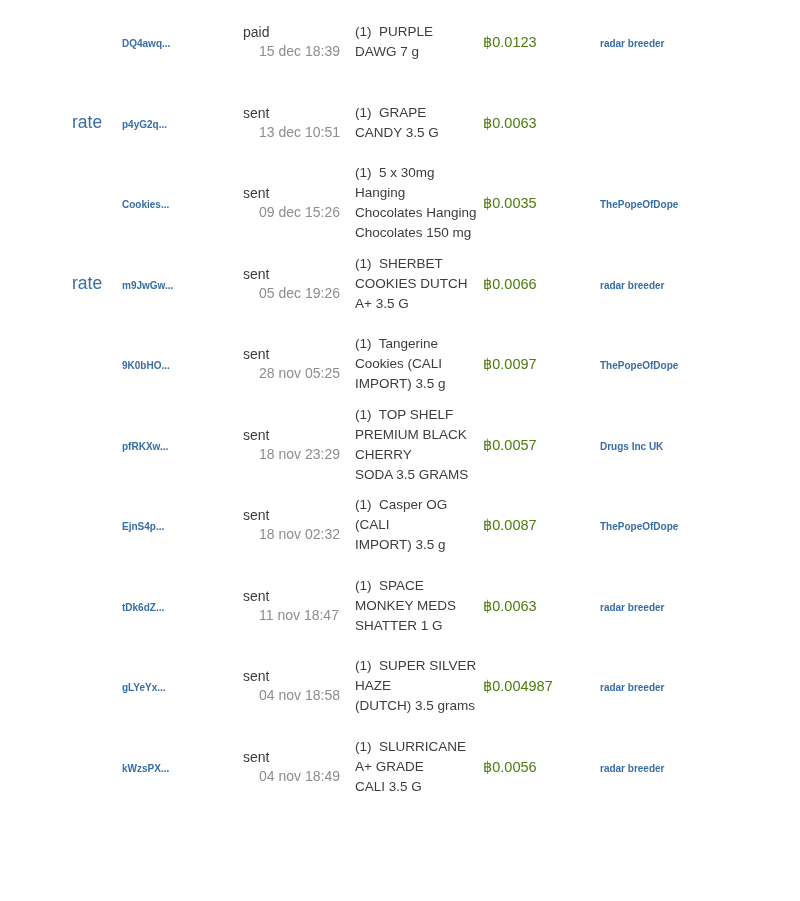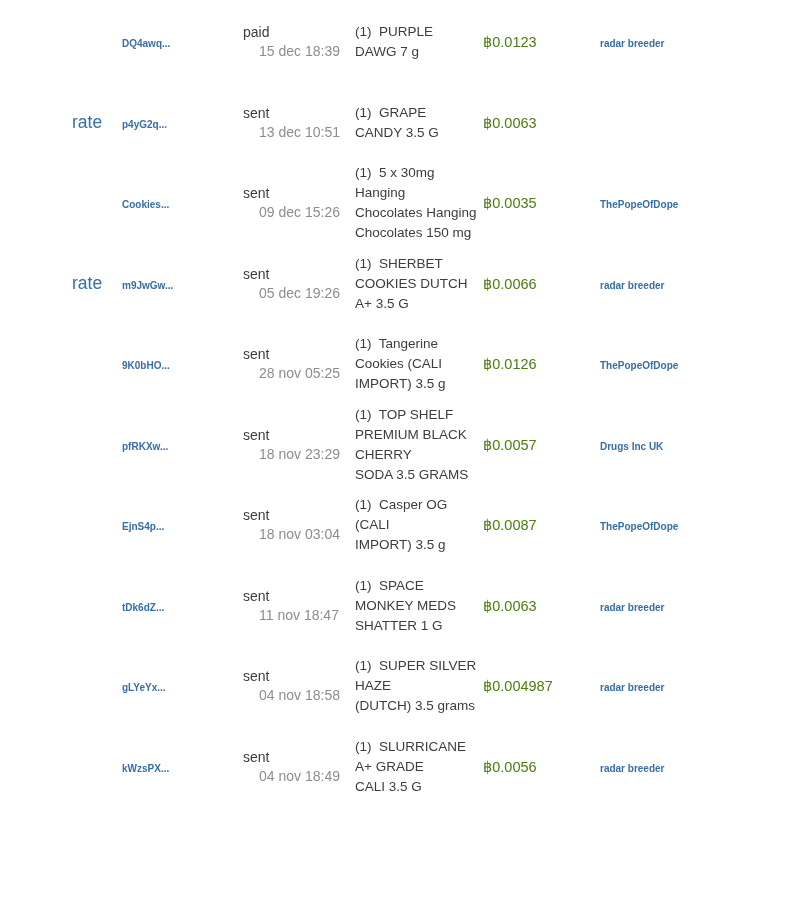--- a/index.html
+++ b/index.html
@@ -120,21 +120,21 @@
   <div class="row">
     <div class="cell c-rate"><a class="rate-link"></a></div>
     <div class="cell c-id"><a class="id-link">9K0bHO...</a></div>
     <div class="cell c-status">
       <div class="status">sent</div>
       <div class="date">28 nov 05:25</div>
     </div>
     <div class="cell c-item">(1)  Tangerine
 Cookies (CALI
 IMPORT) 3.5 g</div>
-    <div class="cell c-price">฿0.0126</div>
+    <div class="cell c-price">฿0.0097</div>
     <div class="cell c-vendor"><a class="vendor-link">ThePopeOfDope</a></div>
   </div>
 
   <div class="row">
     <div class="cell c-rate"><a class="rate-link"></a></div>
     <div class="cell c-id"><a class="id-link">pfRKXw...</a></div>
     <div class="cell c-status">
       <div class="status">sent</div>
       <div class="date">18 nov 23:29</div>
     </div>
@@ -144,21 +144,21 @@
 SODA 3.5 GRAMS</div>
     <div class="cell c-price">฿0.0057</div>
     <div class="cell c-vendor"><a class="vendor-link">Drugs Inc UK</a></div>
   </div>
 
   <div class="row">
     <div class="cell c-rate"><a class="rate-link"></a></div>
     <div class="cell c-id"><a class="id-link">EjnS4p...</a></div>
     <div class="cell c-status">
       <div class="status">sent</div>
-      <div class="date">18 nov 03:04</div>
+      <div class="date">18 nov 02:32</div>
     </div>
     <div class="cell c-item">(1)  Casper OG
 (CALI
 IMPORT) 3.5 g</div>
     <div class="cell c-price">฿0.0087</div>
     <div class="cell c-vendor"><a class="vendor-link">ThePopeOfDope</a></div>
   </div>
 
   <div class="row">
     <div class="cell c-rate"><a class="rate-link"></a></div>

